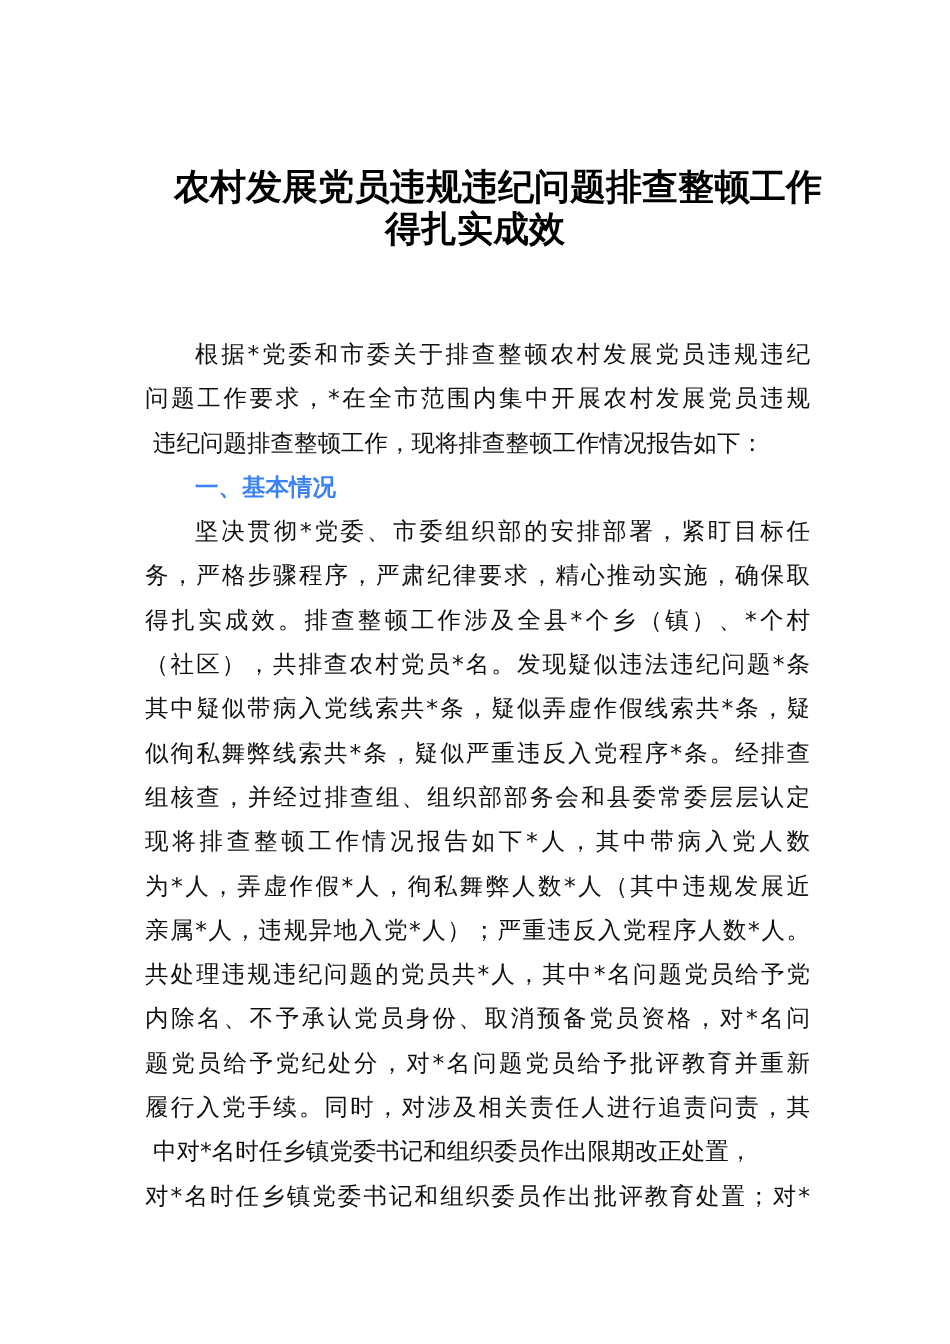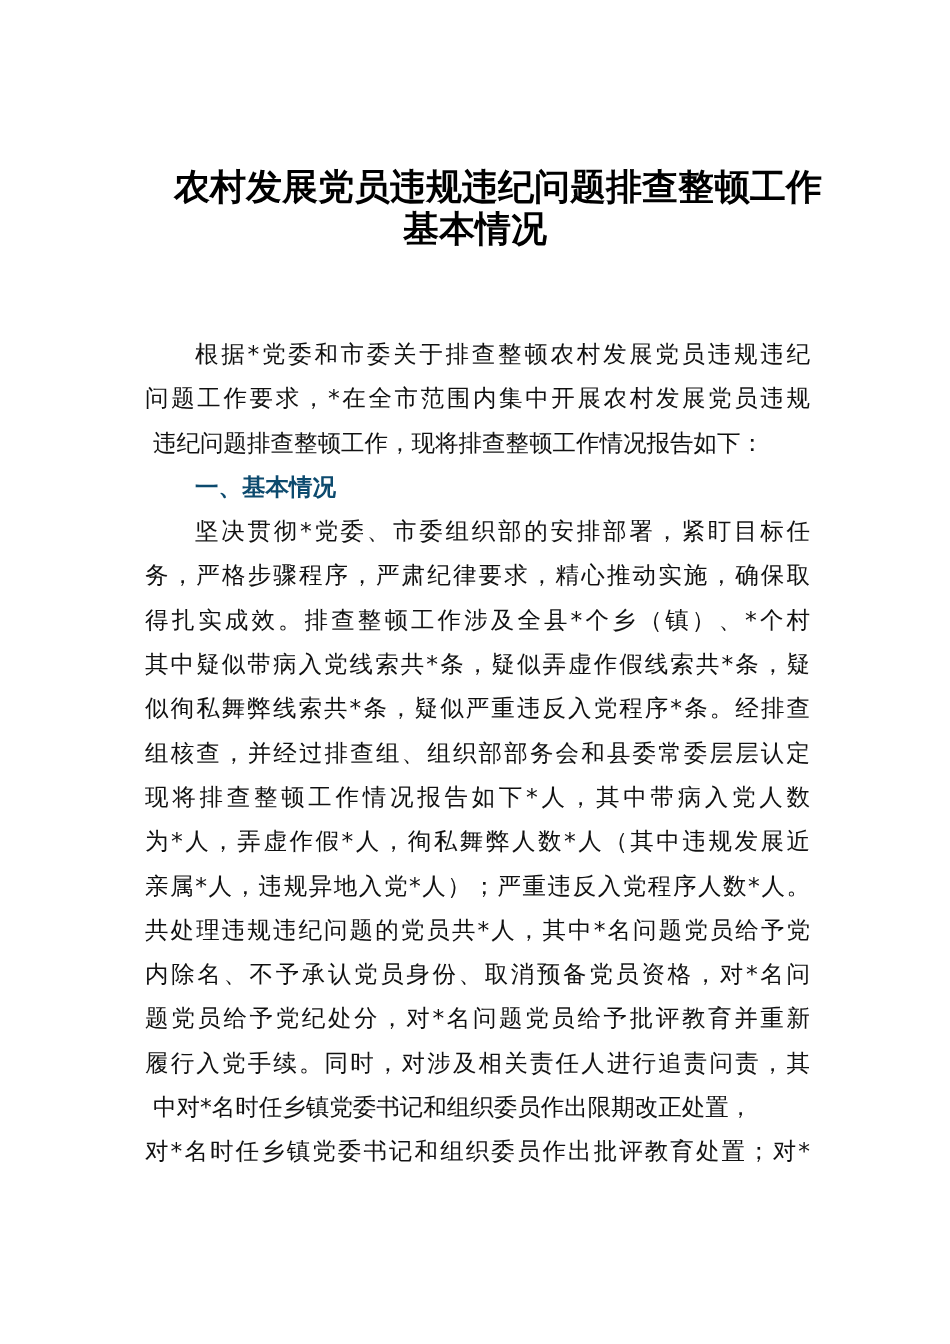--- a/index.html
+++ b/index.html
@@ -58,41 +58,42 @@
     }
     .line.last {
       text-align-last: left;
       margin-left: 8px;
     }
     .heading {
       font-weight: bold;
       padding-left: 50px;
       text-align-last: left;
       font-size: 23.5px;
-      color: #0c4a6e;
+      color: #3b82f6;
     }
   </style>
 </head>
 <body>
 
 <div class="page">
 
   <div class="title-line title-1">农村发展党员违规违纪问题排查整顿工作</div>
-  <div class="title-line title-2" style="top:208px;">基本情况</div>
+  <div class="title-line title-2" style="top:208px;">得扎实成效</div>
 
   <div class="body">
     <div class="line indent">根据*党委和市委关于排查整顿农村发展党员违规违纪</div>
     <div class="line">问题工作要求，*在全市范围内集中开展农村发展党员违规</div>
     <div class="line last">违纪问题排查整顿工作，现将排查整顿工作情况报告如下：</div>
 
     <div class="line heading">一、基本情况</div>
 
     <div class="line indent">坚决贯彻*党委、市委组织部的安排部署，紧盯目标任</div>
     <div class="line">务，严格步骤程序，严肃纪律要求，精心推动实施，确保取</div>
     <div class="line">得扎实成效。排查整顿工作涉及全县*个乡（镇）、*个村</div>
+    <div class="line">（社区），共排查农村党员*名。发现疑似违法违纪问题*条</div>
     <div class="line">其中疑似带病入党线索共*条，疑似弄虚作假线索共*条，疑</div>
     <div class="line">似徇私舞弊线索共*条，疑似严重违反入党程序*条。经排查</div>
     <div class="line">组核查，并经过排查组、组织部部务会和县委常委层层认定</div>
     <div class="line">现将排查整顿工作情况报告如下*人，其中带病入党人数</div>
     <div class="line">为*人，弄虚作假*人，徇私舞弊人数*人（其中违规发展近</div>
     <div class="line">亲属*人，违规异地入党*人）；严重违反入党程序人数*人。</div>
     <div class="line">共处理违规违纪问题的党员共*人，其中*名问题党员给予党</div>
     <div class="line">内除名、不予承认党员身份、取消预备党员资格，对*名问</div>
     <div class="line">题党员给予党纪处分，对*名问题党员给予批评教育并重新</div>
     <div class="line">履行入党手续。同时，对涉及相关责任人进行追责问责，其</div>

